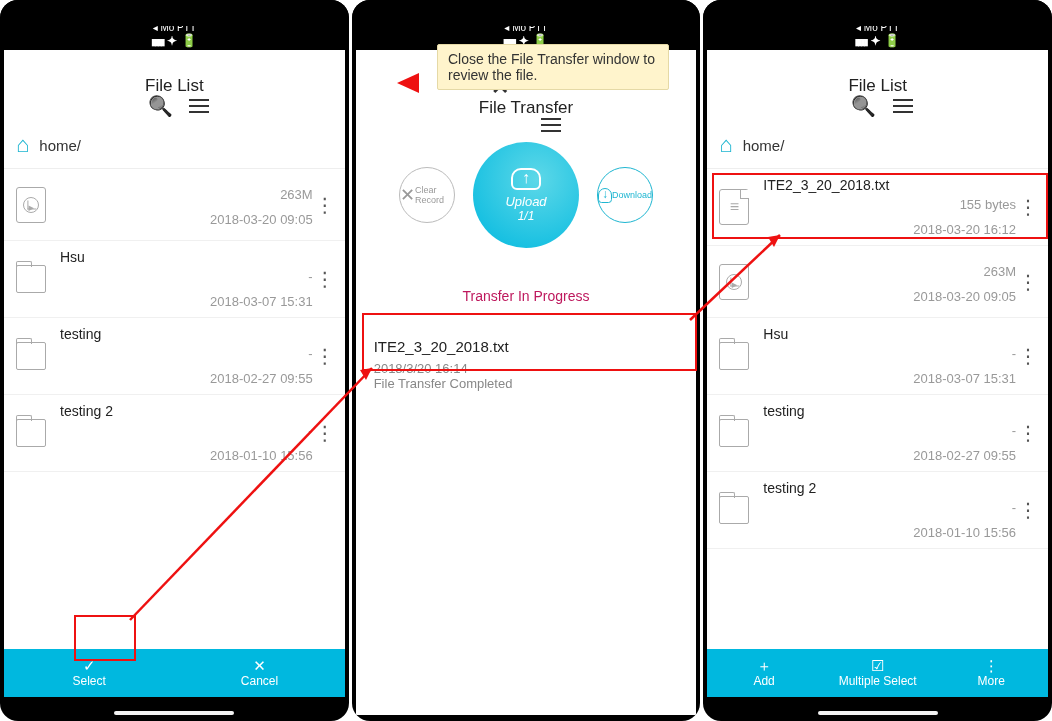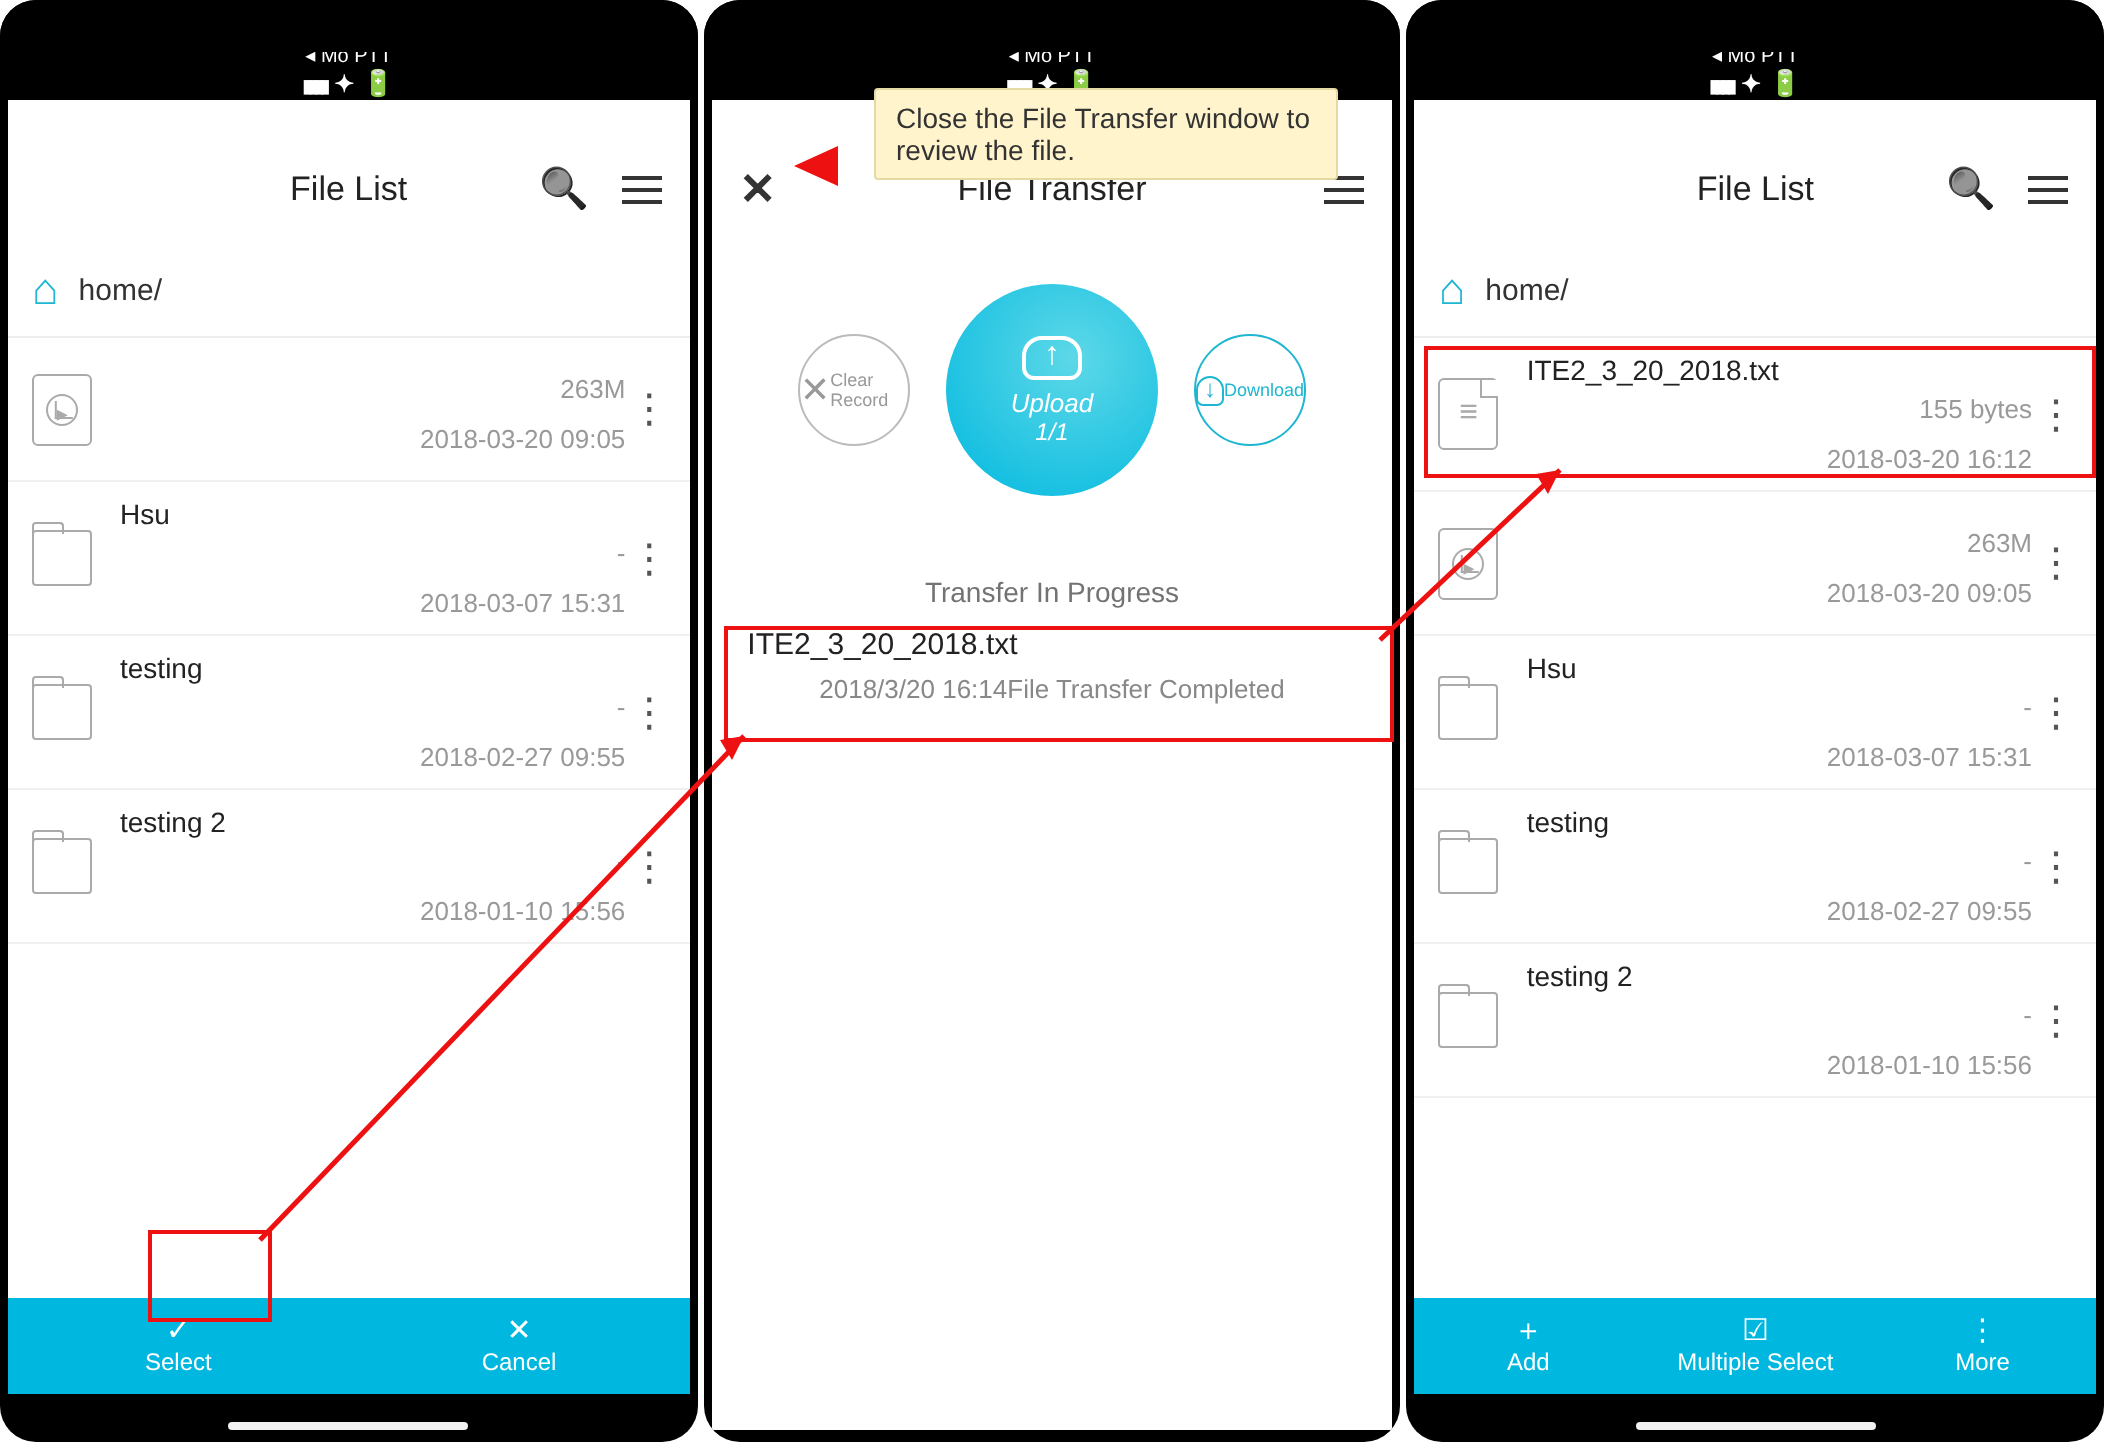--- a/index.html
+++ b/index.html
@@ -50,20 +50,21 @@
     background: #fff;
     display: flex;
     flex-direction: column;
   }
   .header {
     display: flex;
     align-items: center;
     justify-content: space-between;
     padding: 26px 14px 14px;
     height: 78px;
+    flex-direction: column;
   }
   .header .title { font-size: 17px; color: #222; flex:1; text-align:center; }
   .header .left-slot, .header .right-slot { display:flex; gap:16px; align-items:center; width:70px;}
   .header .right-slot { justify-content:flex-end;}
   .icon { font-size: 20px; color: #333; line-height:1;}
   .icon-search::before { content:"🔍"; filter: grayscale(1) brightness(0.4);}
   .icon-menu { width:20px; height:14px; display:inline-flex; flex-direction:column; justify-content:space-between;}
   .icon-menu span{height:2px;background:#333;display:block;}
   .icon-close::before { content:"✕"; font-weight:700; font-size:22px;}
   .breadcrumb {
@@ -112,24 +113,24 @@
   .big-c .bc-icon{border:2.5px solid #fff;width:30px;height:22px;border-radius:10px 10px 6px 6px;position:relative;margin-bottom:4px;}
   .big-c .bc-icon::before{content:"↑";position:absolute;top:50%;left:50%;transform:translate(-50%,-55%);font-size:16px;font-weight:700;}
   .big-c .t1{font-size:13px;}
   .big-c .t2{font-size:12px;}
   .sm-c{width:56px;height:56px;border-radius:50%;display:flex;align-items:center;justify-content:center;font-size:9px;}
   .sm-c.clear{border:1.5px solid #bbb;color:#999;}
   .sm-c.clear .sx::before{content:"✕";font-size:18px;}
   .sm-c.dl{border:1.5px solid #1fb6d1;color:#1fb6d1;}
   .sm-c.dl .dx{border:1.5px solid #1fb6d1;width:20px;height:15px;border-radius:8px 8px 4px 4px;position:relative;}
   .sm-c.dl .dx::before{content:"↓";position:absolute;top:50%;left:50%;transform:translate(-50%,-55%);font-size:12px;font-weight:700;}
-  .tip{margin-top:40px;margin-bottom:0;font-size:14px;color:#737373;}
+  .tip{margin-top:40px;margin-bottom:24px;font-size:14px;color:#be185d;}
   .xfer-item{width:calc(100% - 12px);padding:10px 12px 12px;}
   .xfer-item .xn{font-size:15px;color:#222;}
-  .xfer-item .xrow{display:flex;justify-content:center;font-size:13px;color:#888;margin-top:6px;}
+  .xfer-item .xrow{display:flex;justify-content:flex-start;font-size:13px;color:#888;margin-top:6px;flex-direction:column;}
   
   .annot{position:absolute;pointer-events:none;}
   .callout{background:#fff4cc;border:1px solid #e5d9a6;padding:6px 10px;font-size:14px;color:#333;border-radius:2px;}
   .red-box{border:2.5px solid #e11;}
   .red-arrow-head{width:0;height:0;border-top:10px solid transparent;border-bottom:10px solid transparent;border-right:22px solid #e11;}
   svg.anline{position:absolute;top:0;left:0;pointer-events:none;}
 </style>
 </head>
 <body>
 

